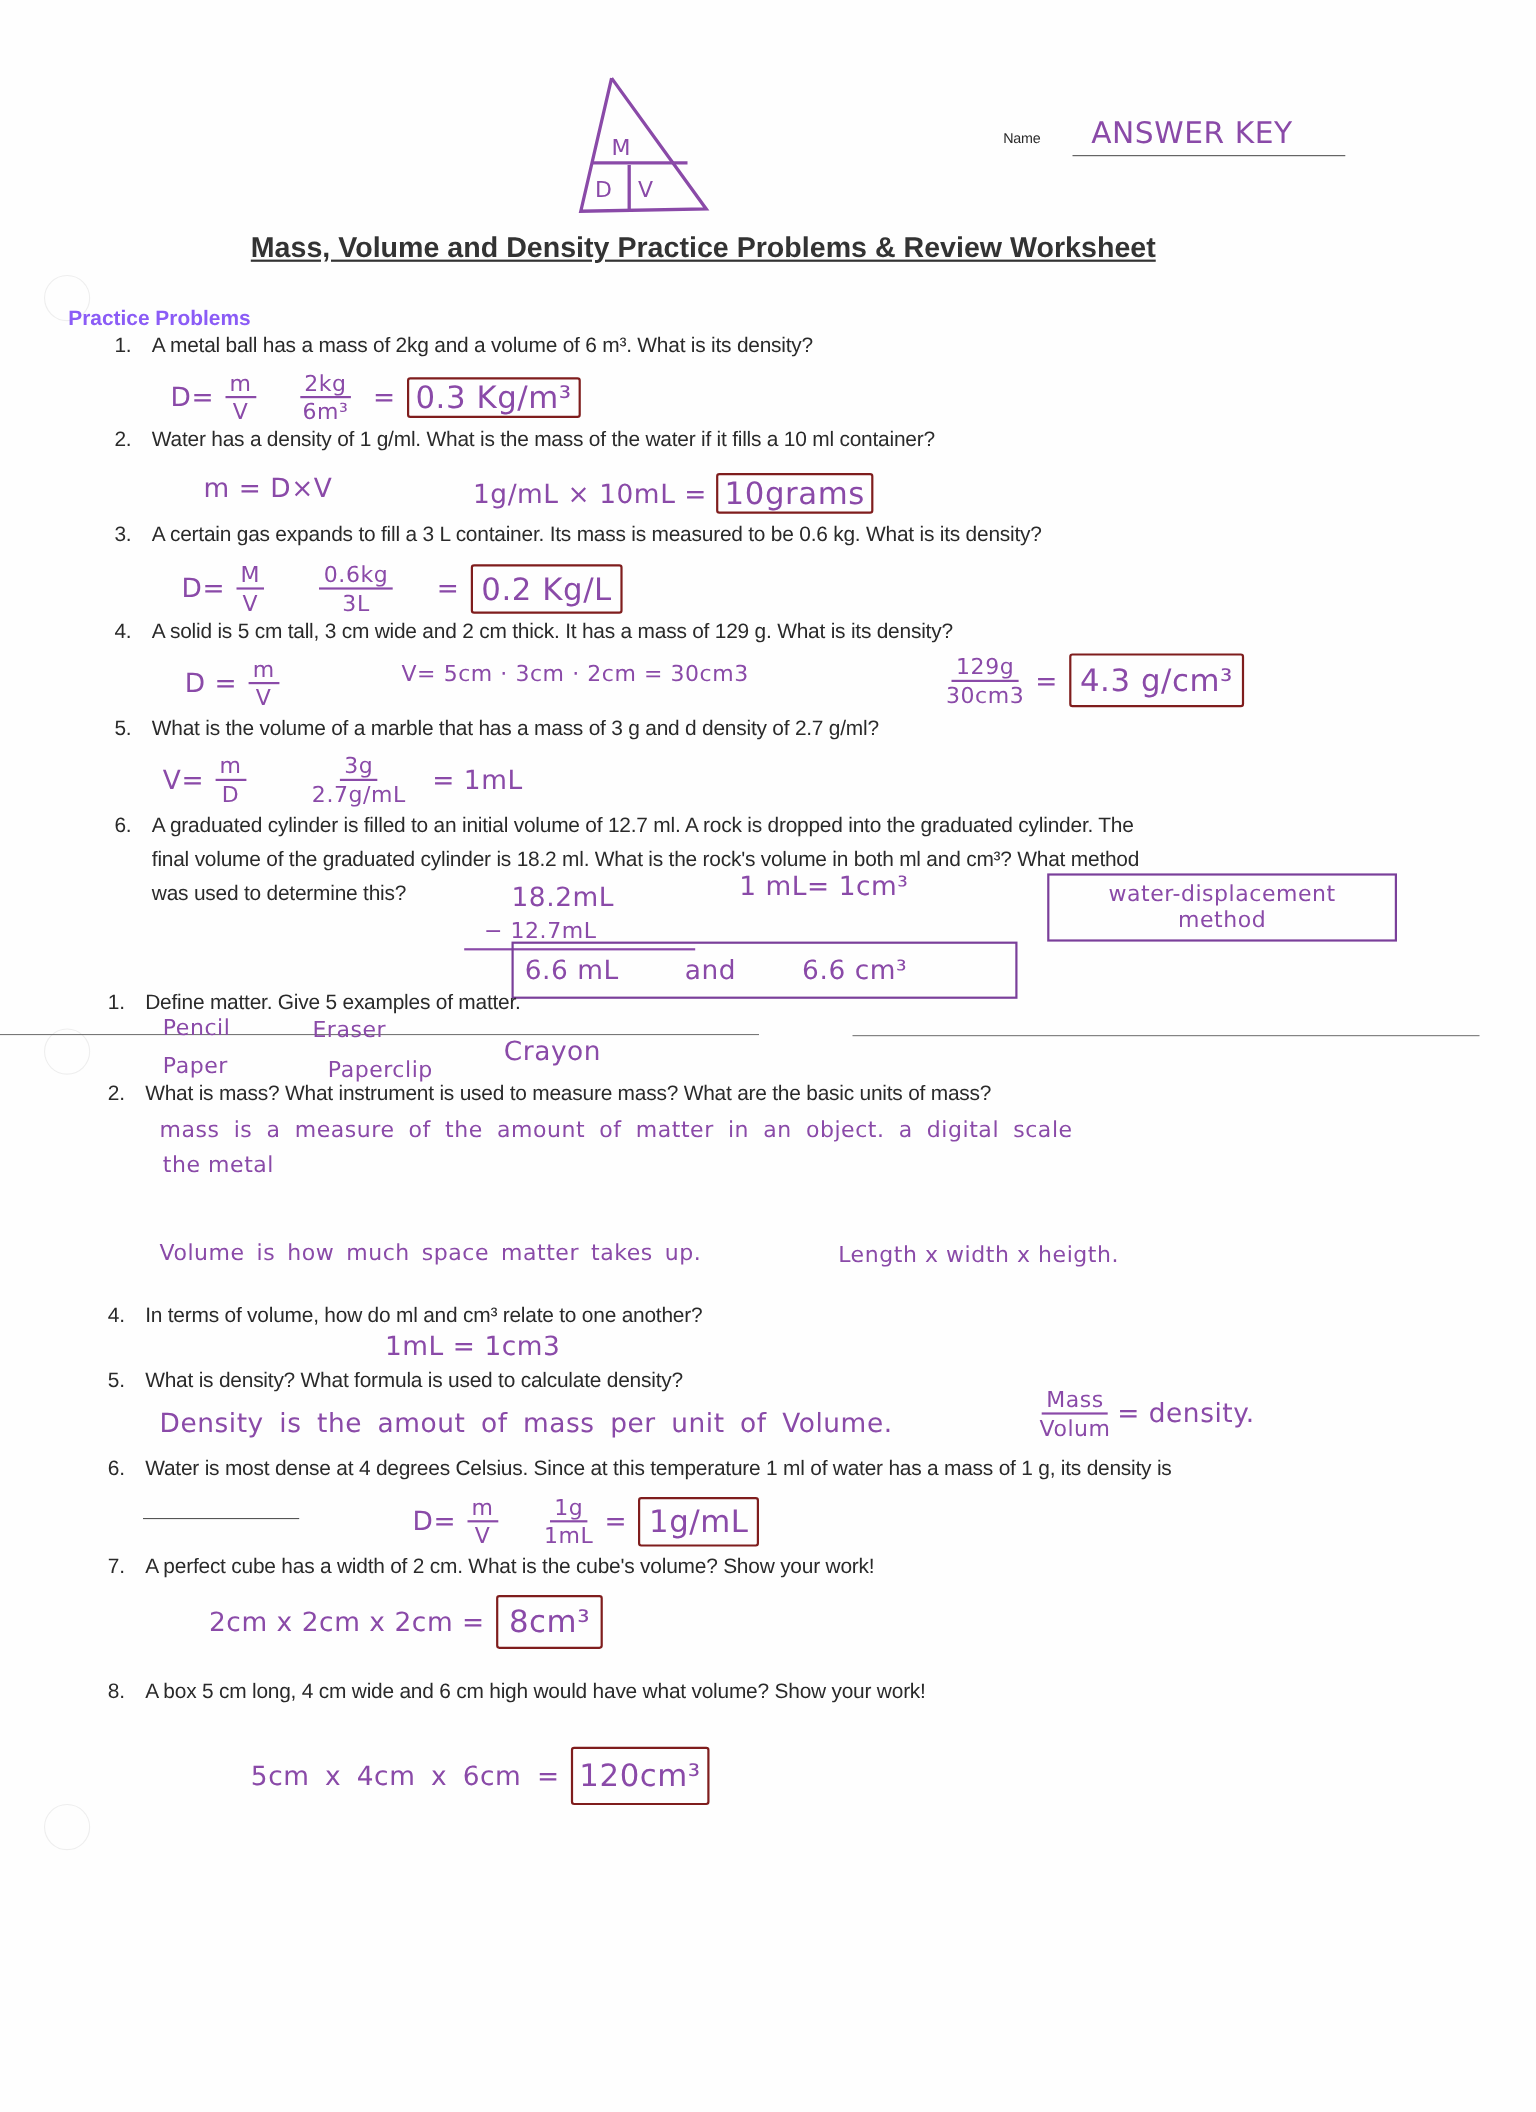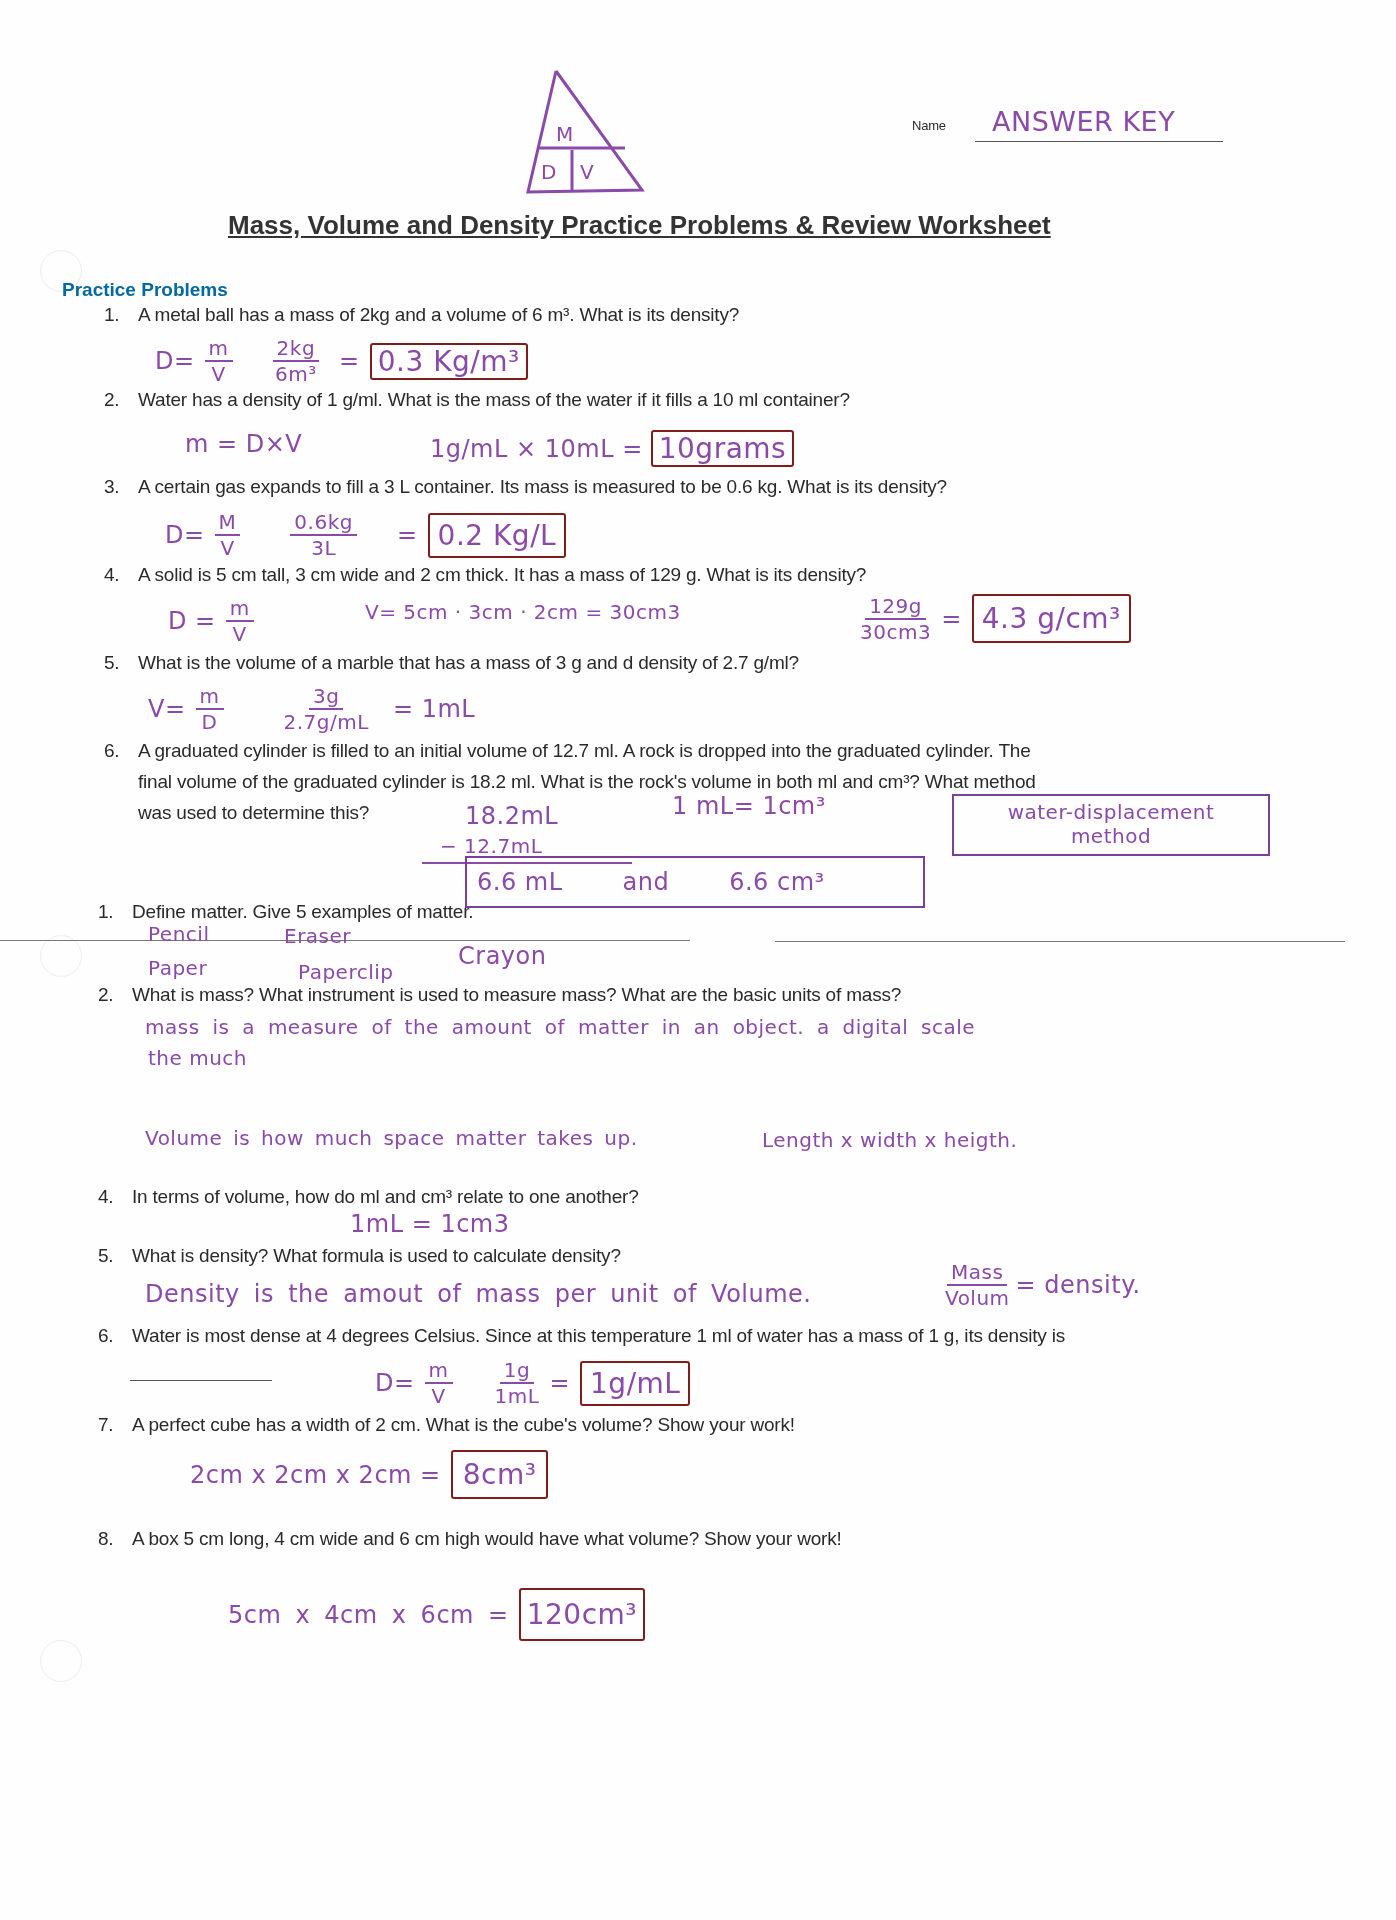--- a/index.html
+++ b/index.html
@@ -10,21 +10,21 @@
   .print { font-family: "Liberation Sans", sans-serif; font-size: 19px; color: #2a2a2a; letter-spacing: -0.2px; }
   .num { display: inline-block; width: 34px; }
   .ink { font-family: "DejaVu Sans", sans-serif; color: #8a4aa8; font-size: 24px; letter-spacing: 0.5px; }
   .ink-sm { font-size: 20px; }
   .ink-lg { font-size: 28px; }
   .box { border: 2px solid #7f1d1d; border-radius: 3px; padding: 0 6px; }
   .frac { display: inline-flex; flex-direction: column; align-items: center; vertical-align: middle; line-height: 1; }
   .frac .top { border-bottom: 2px solid #8a4aa8; padding: 0 4px 2px; }
   .frac .bot { padding-top: 2px; }
   .title { font-size: 26px; font-weight: bold; text-decoration: underline; color: #333; }
-  .section { font-size: 19px; font-weight: bold; color: #0369a1; }
+  .section { font-size: 19px; font-weight: bold; color: #8b5cf6; }
   .hline { position: absolute; height: 1px; background: #555; }
   .tri { position: absolute; }
   .scan-mark { position: absolute; border: 1px solid #ddd; border-radius: 50%; }
 </style>
 </head>
 <body>
 
 <div class="page">
 
   <div class="scan-mark" style="left:40px;top:250px;width:40px;height:40px;border-color:#eee;"></div>
@@ -157,21 +157,21 @@
   <div class="abs ink ink-sm" style="left:148px;top:922px;">Pencil</div>
   <div class="abs ink ink-sm" style="left:284px;top:924px;">Eraser</div>
   <div class="abs ink" style="left:458px;top:942px;">Crayon</div>
   <div class="abs ink ink-sm" style="left:148px;top:956px;">Paper</div>
   <div class="abs ink ink-sm" style="left:298px;top:960px;">Paperclip</div>
 
   <div class="abs print" style="left:98px;top:984px;">
     <span class="num">2.</span><span>What is mass? What instrument is used to measure mass? What are the basic units of mass?</span>
   </div>
   <div class="abs ink ink-sm" style="left:145px;top:1015px;word-spacing:6px;">mass is a measure of the amount of matter in an object.  a digital scale</div>
-  <div class="abs ink ink-sm" style="left:148px;top:1046px;">the much</div>
+  <div class="abs ink ink-sm" style="left:148px;top:1046px;">the metal</div>
 
   <div class="abs ink ink-sm" style="left:145px;top:1126px;word-spacing:4px;">Volume is how much space matter takes up.</div>
   <div class="abs ink ink-sm" style="left:762px;top:1128px;">Length x width x heigth.</div>
 
   <div class="abs print" style="left:98px;top:1186px;">
     <span class="num">4.</span><span>In terms of volume, how do ml and cm³ relate to one another?</span>
   </div>
   <div class="abs ink" style="left:350px;top:1210px;">1mL = 1cm3</div>
 
   <div class="abs print" style="left:98px;top:1245px;">

